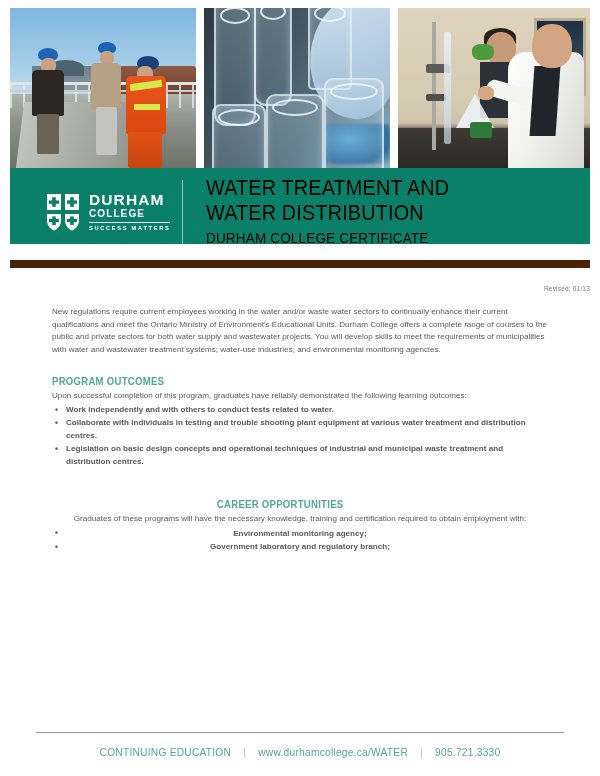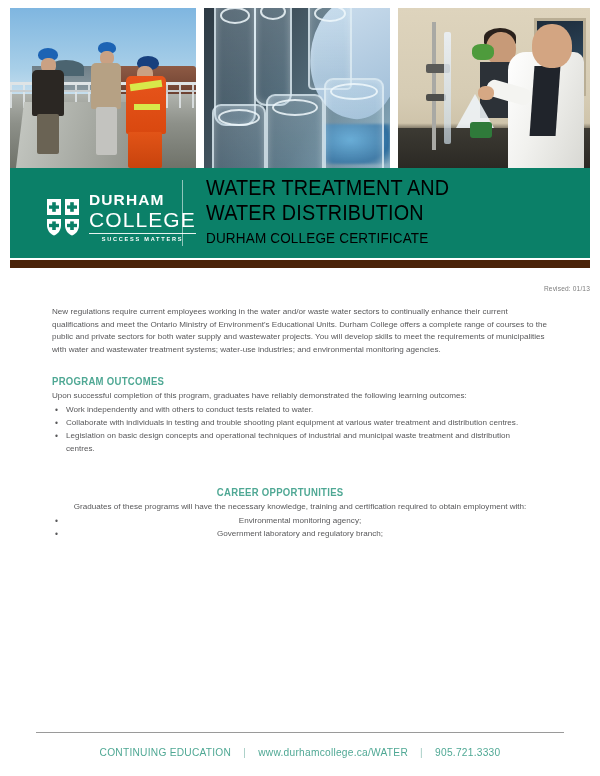--- a/index.html
+++ b/index.html
@@ -221,21 +221,21 @@
   }
   .p3-green2 {
     position: absolute; left: 72px; bottom: 30px; width: 22px; height: 16px;
     background: #2f7a3a; border-radius: 3px;
   }
 
   
   .header-band {
     position: absolute;
     left: 10px; top: 168px;
-    width: 580px; height: 90px;
+    width: 580px; height: 76px;
     background: #0b8068;
   }
   .logo-block {
     position: absolute;
     left: 36px; top: 24px;
     display: flex; align-items: center; gap: 9px;
   }
   .shield {
     position: relative;
     width: 34px; height: 38px;
@@ -244,22 +244,22 @@
   .logo-words { display: flex; flex-direction: column; line-height: 1; }
   .logo-durham {
     color: #ffffff;
     font-size: 15.5px;
     font-weight: bold;
     letter-spacing: 1.1px;
     font-family: "Liberation Sans", sans-serif;
   }
   .logo-college {
     color: #ffffff;
-    font-size: 21px;
-    font-weight: normal;
+    font-size: 10px;
+    font-weight: bold;
     letter-spacing: 1.1px;
     margin-top: 1px;
     font-family: "Liberation Sans", sans-serif;
   }
   .logo-tag {
     color: #ffffff;
     font-size: 5.6px;
     font-weight: bold;
     letter-spacing: 1.75px;
     margin-top: 3.5px;
@@ -339,20 +339,21 @@
   .section-lead {
     font-size: 8.1px;
     line-height: 1.56;
     margin: 0;
     color: #58585a;
   }
   ul.bullets {
     margin: 2px 14px 0 0;
     padding: 0 0 0 14px;
     list-style: none;
+    font-weight: bold;
   }
   ul.bullets li {
     font-size: 8.1px;
     line-height: 1.56;
     color: #58585a;
     position: relative;
     padding-left: 0;
     margin-bottom: .5px;
   }
   ul.bullets li::before {

